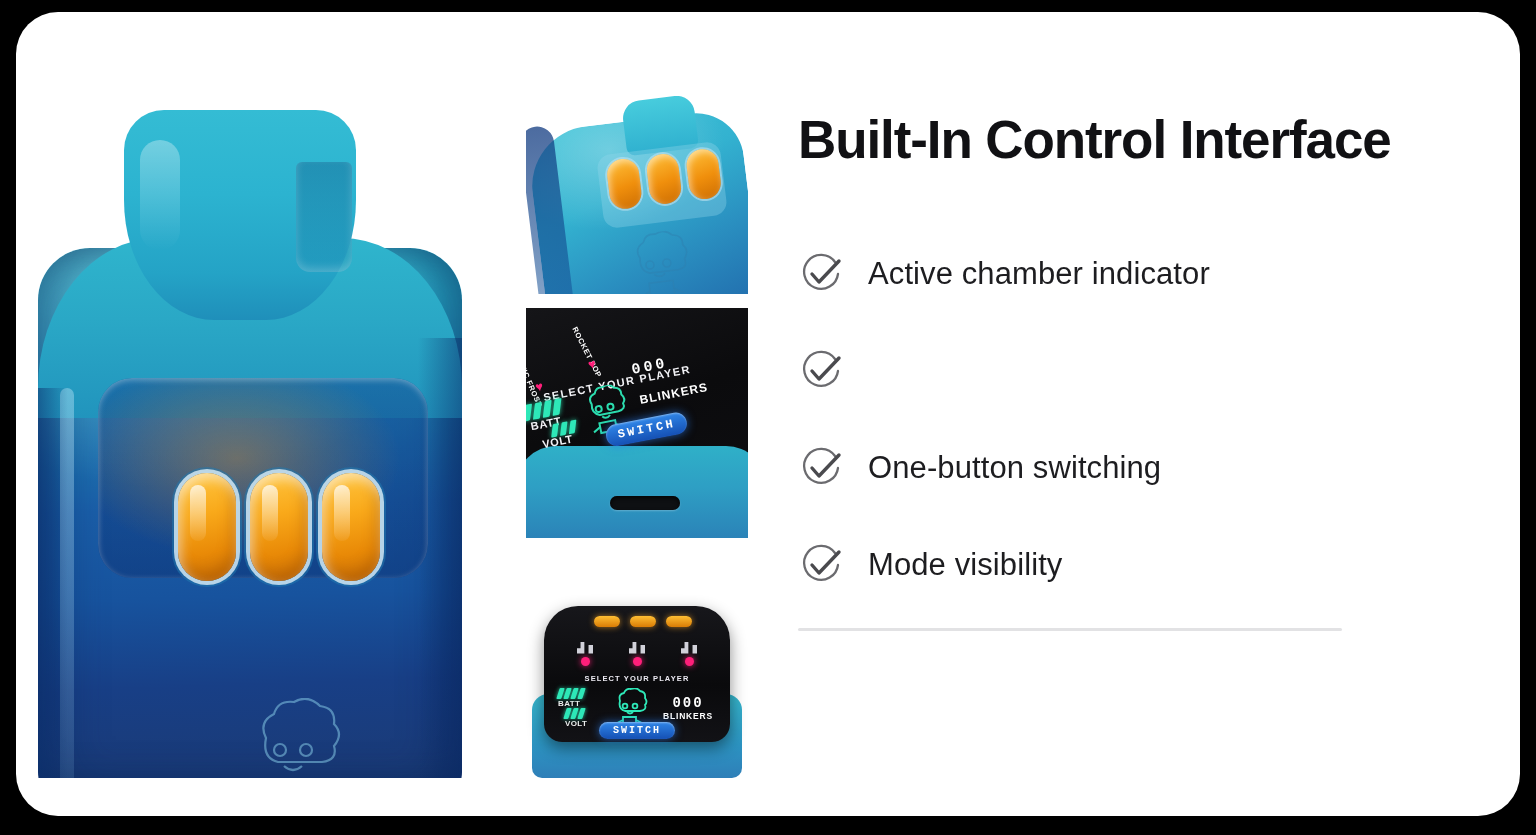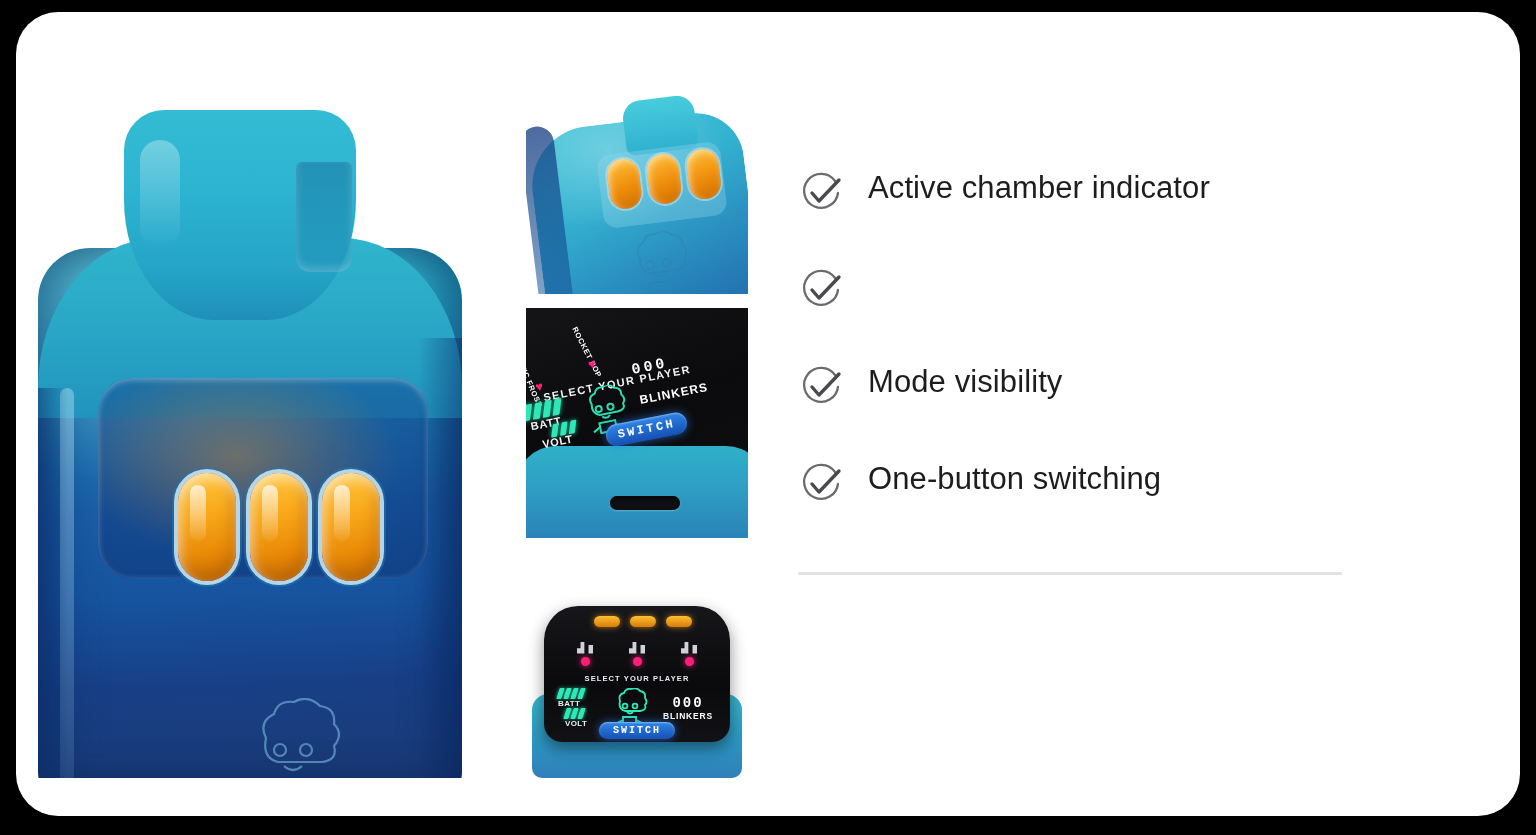--- a/index.html
+++ b/index.html
@@ -255,21 +255,21 @@
   }
 
   
   .panel { position: absolute; left: 782px; top: 100px; width: 700px; }
   .headline {
     font-size: 53px; font-weight: 800; letter-spacing: -1.1px;
     color: #111114; line-height: 1.05;
     font-family: "Liberation Sans", sans-serif;
   }
   .features { list-style: none; margin-top: 58px; }
-  .feature { display: flex; align-items: flex-start; gap: 24px; height: 97px; }
+  .feature { display: flex; align-items: center; gap: 24px; height: 97px; }
   .check-icon { width: 46px; height: 46px; flex: 0 0 46px; }
   .feature-label { font-size: 31px; color: #1d1d20; letter-spacing: .1px; font-weight: 400; }
   .divider { margin-top: 14px; width: 544px; height: 3px; background: #e2e2e4; border-radius: 2px; }
   .footnote { margin-top: 40px; font-size: 30px; color: #16161a; letter-spacing: .1px; }
 </style>
 </head>
 <body>
 
 <div class="card">
 
@@ -425,47 +425,48 @@
             <div class="t3-blinkers">BLINKERS</div>
           </div>
         </div>
         <div class="t3-switch">SWITCH</div>
       </div>
     </div>
 
   </div>
 
   <div class="panel">
+    <h1 class="headline">Built-In Control Interface</h1>
 
     <ul class="features">
       <li class="feature">
         <svg class="check-icon" viewBox="0 0 46 46">
           <path d="M37 11 A17 17 0 1 0 40 23" fill="none" stroke="#6b6b6f" stroke-width="2.3" stroke-linecap="round"></path>
           <path d="M14 23 L21 31 L41 10" fill="none" stroke="#4a4a4e" stroke-width="3.4" stroke-linecap="round" stroke-linejoin="round"></path>
         </svg>
         <span class="feature-label">Active chamber indicator</span>
       </li>
       <li class="feature">
         <svg class="check-icon" viewBox="0 0 46 46">
           <path d="M37 11 A17 17 0 1 0 40 23" fill="none" stroke="#6b6b6f" stroke-width="2.3" stroke-linecap="round"></path>
           <path d="M14 23 L21 31 L41 10" fill="none" stroke="#4a4a4e" stroke-width="3.4" stroke-linecap="round" stroke-linejoin="round"></path>
         </svg>
       </li>
       <li class="feature">
         <svg class="check-icon" viewBox="0 0 46 46">
           <path d="M37 11 A17 17 0 1 0 40 23" fill="none" stroke="#6b6b6f" stroke-width="2.3" stroke-linecap="round"></path>
           <path d="M14 23 L21 31 L41 10" fill="none" stroke="#4a4a4e" stroke-width="3.4" stroke-linecap="round" stroke-linejoin="round"></path>
         </svg>
-        <span class="feature-label">Mode visibility</span>
+        <span class="feature-label">One-button switching</span>
       </li>
       <li class="feature">
         <svg class="check-icon" viewBox="0 0 46 46">
           <path d="M37 11 A17 17 0 1 0 40 23" fill="none" stroke="#6b6b6f" stroke-width="2.3" stroke-linecap="round"></path>
           <path d="M14 23 L21 31 L41 10" fill="none" stroke="#4a4a4e" stroke-width="3.4" stroke-linecap="round" stroke-linejoin="round"></path>
         </svg>
-        <span class="feature-label">One-button switching</span>
+        <span class="feature-label">Mode visibility</span>
       </li>
     </ul>
 
     <div class="divider"></div>
   </div>
 
 </div>
 
 </body></html>

